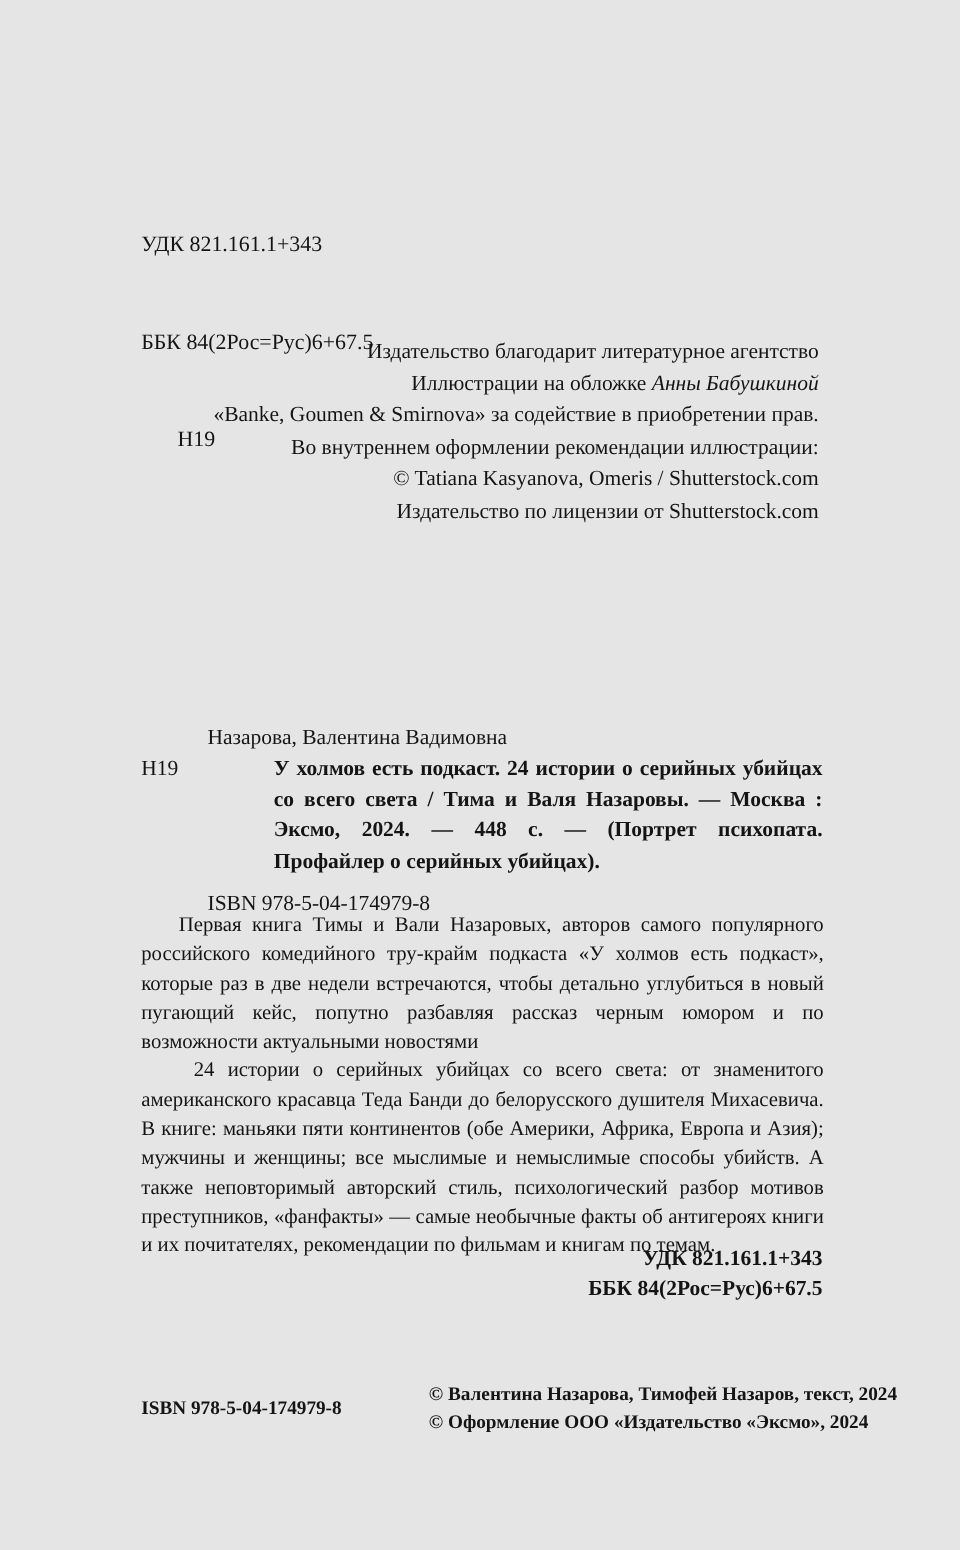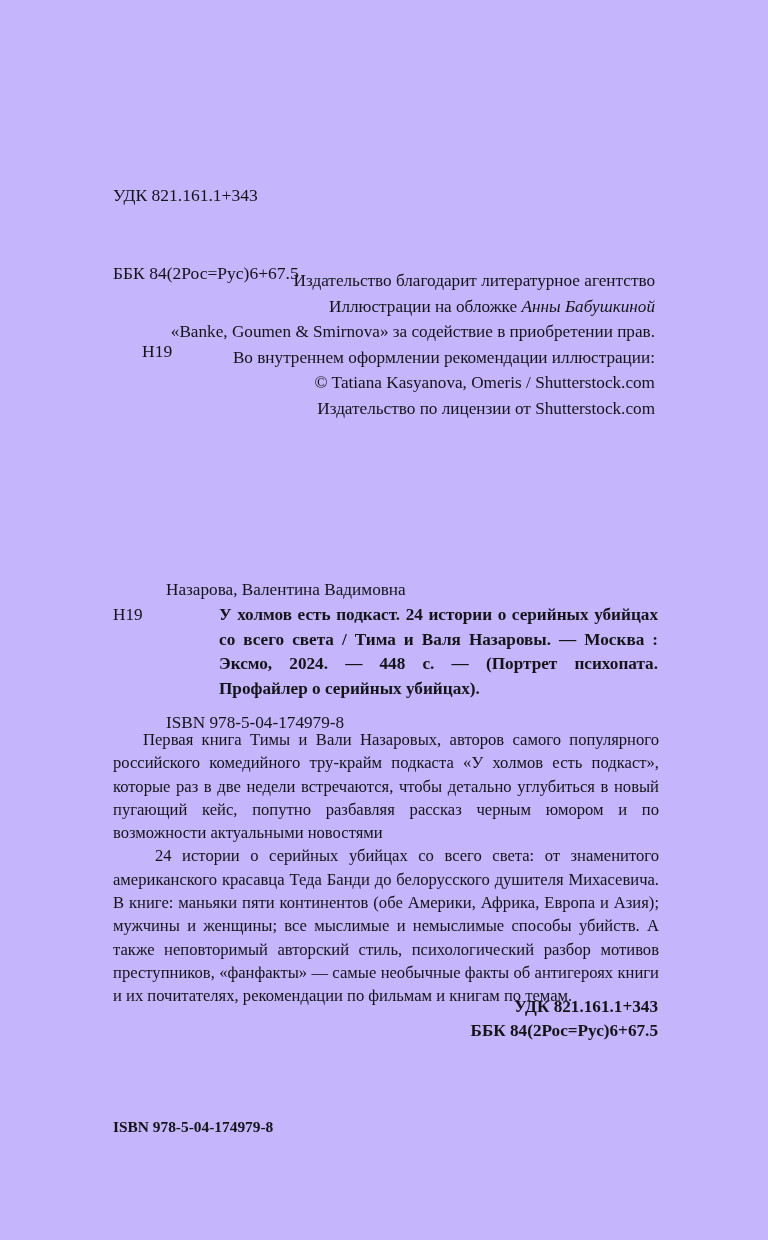--- a/index.html
+++ b/index.html
@@ -4,21 +4,21 @@
 <style>
   html, body {
     margin: 0;
     padding: 0;
     background: #ffffff;
   }
   .page {
     position: relative;
     width: 768px;
     height: 1240px;
-    background: #c4b5fd;
+    background: #e5e5e5;
     font-family: "Liberation Serif", serif;
     color: #141414;
     overflow: hidden;
   }
 
   
   .udk-block {
     position: absolute;
     left: 113px;
     top: 130px;
@@ -181,15 +181,19 @@
     <p class="p2">24 истории о серийных убийцах со всего света: от знаменитого американского красавца Теда Банди до белорусского душителя Михасевича. В книге: маньяки пяти континентов (обе Америки, Африка, Европа и Азия); мужчины и женщины; все мыслимые и немыслимые способы убийств. А также неповторимый авторский стиль, психологический разбор мотивов преступников, «фанфакты» — самые необычные факты об антигероях книги и их почитателях, рекомендации по фильмам и книгам по темам.</p>
   </div>
 
   <div class="codes-right">
     <span class="ln">УДК 821.161.1+343</span>
     <span class="ln">ББК 84(2Рос=Рус)6+67.5</span>
   </div>
 
   <div class="footer">
     <span class="isbn-foot">ISBN 978-5-04-174979-8</span>
+    <div class="rights">
+      <span class="ln">© Валентина Назарова, Тимофей Назаров, текст, 2024</span>
+      <span class="ln">© Оформление ООО «Издательство «Эксмо», 2024</span>
+    </div>
   </div>
 
 </div>
 
 </body></html>

